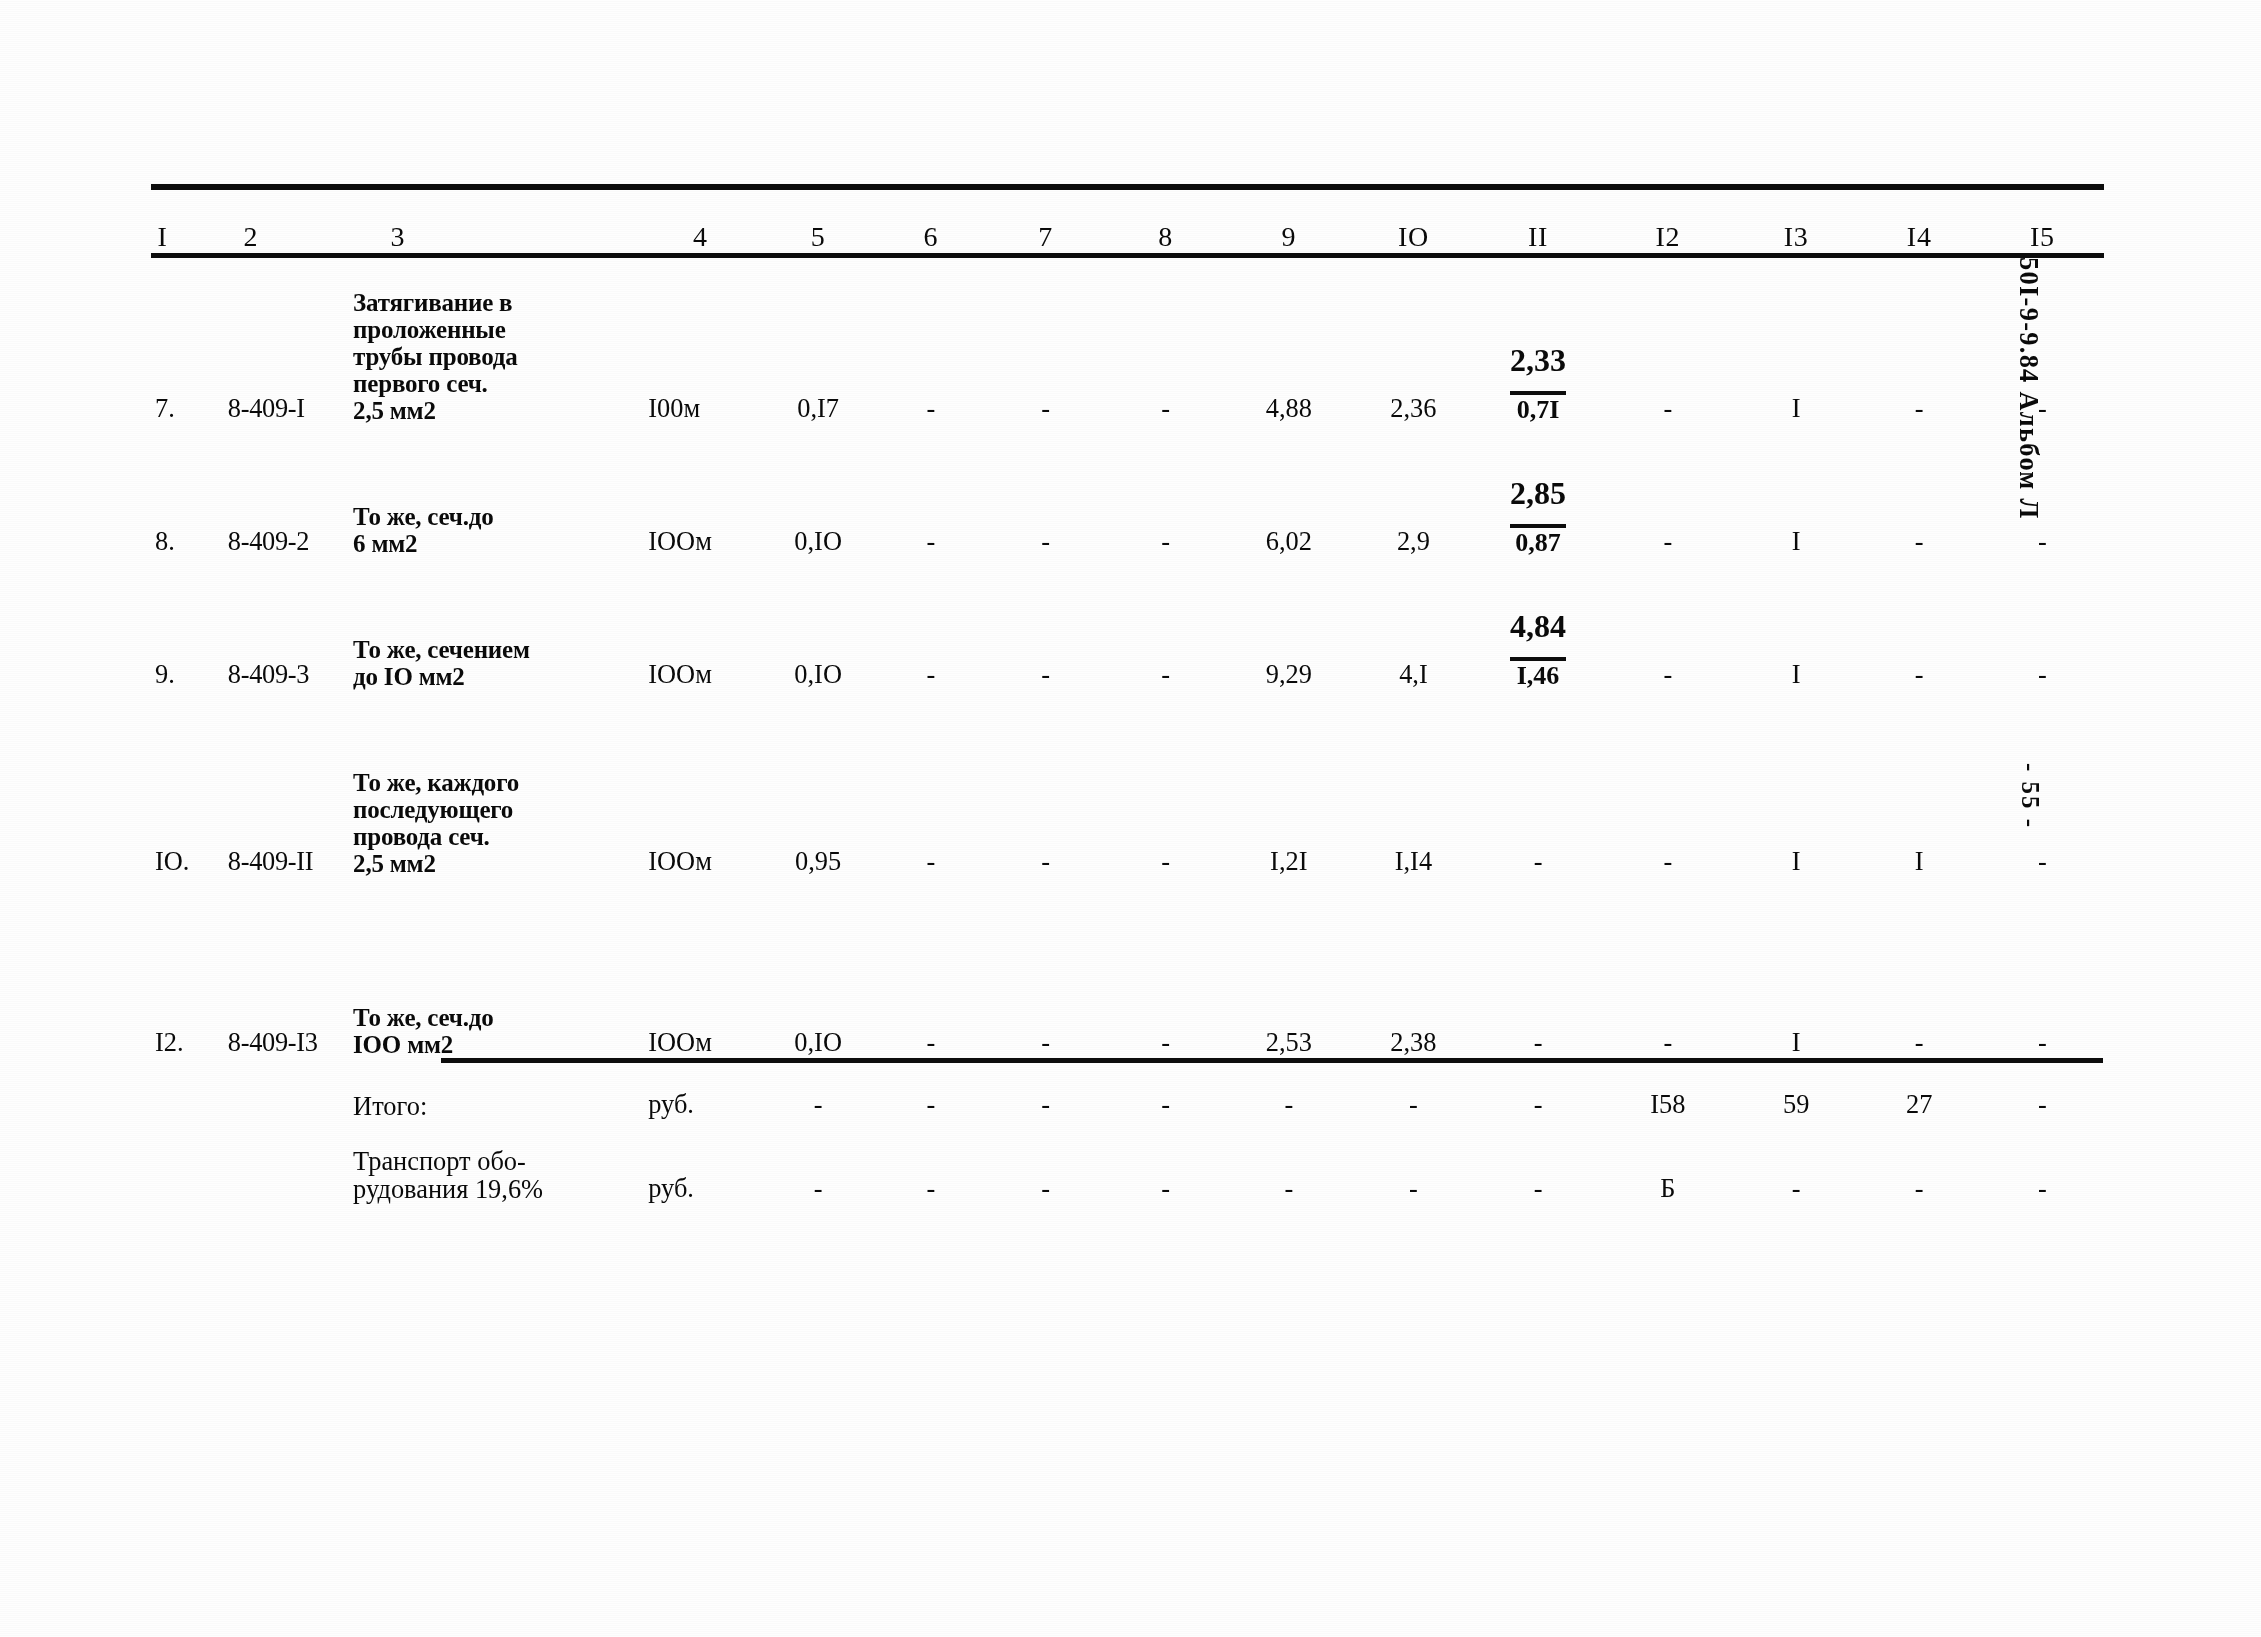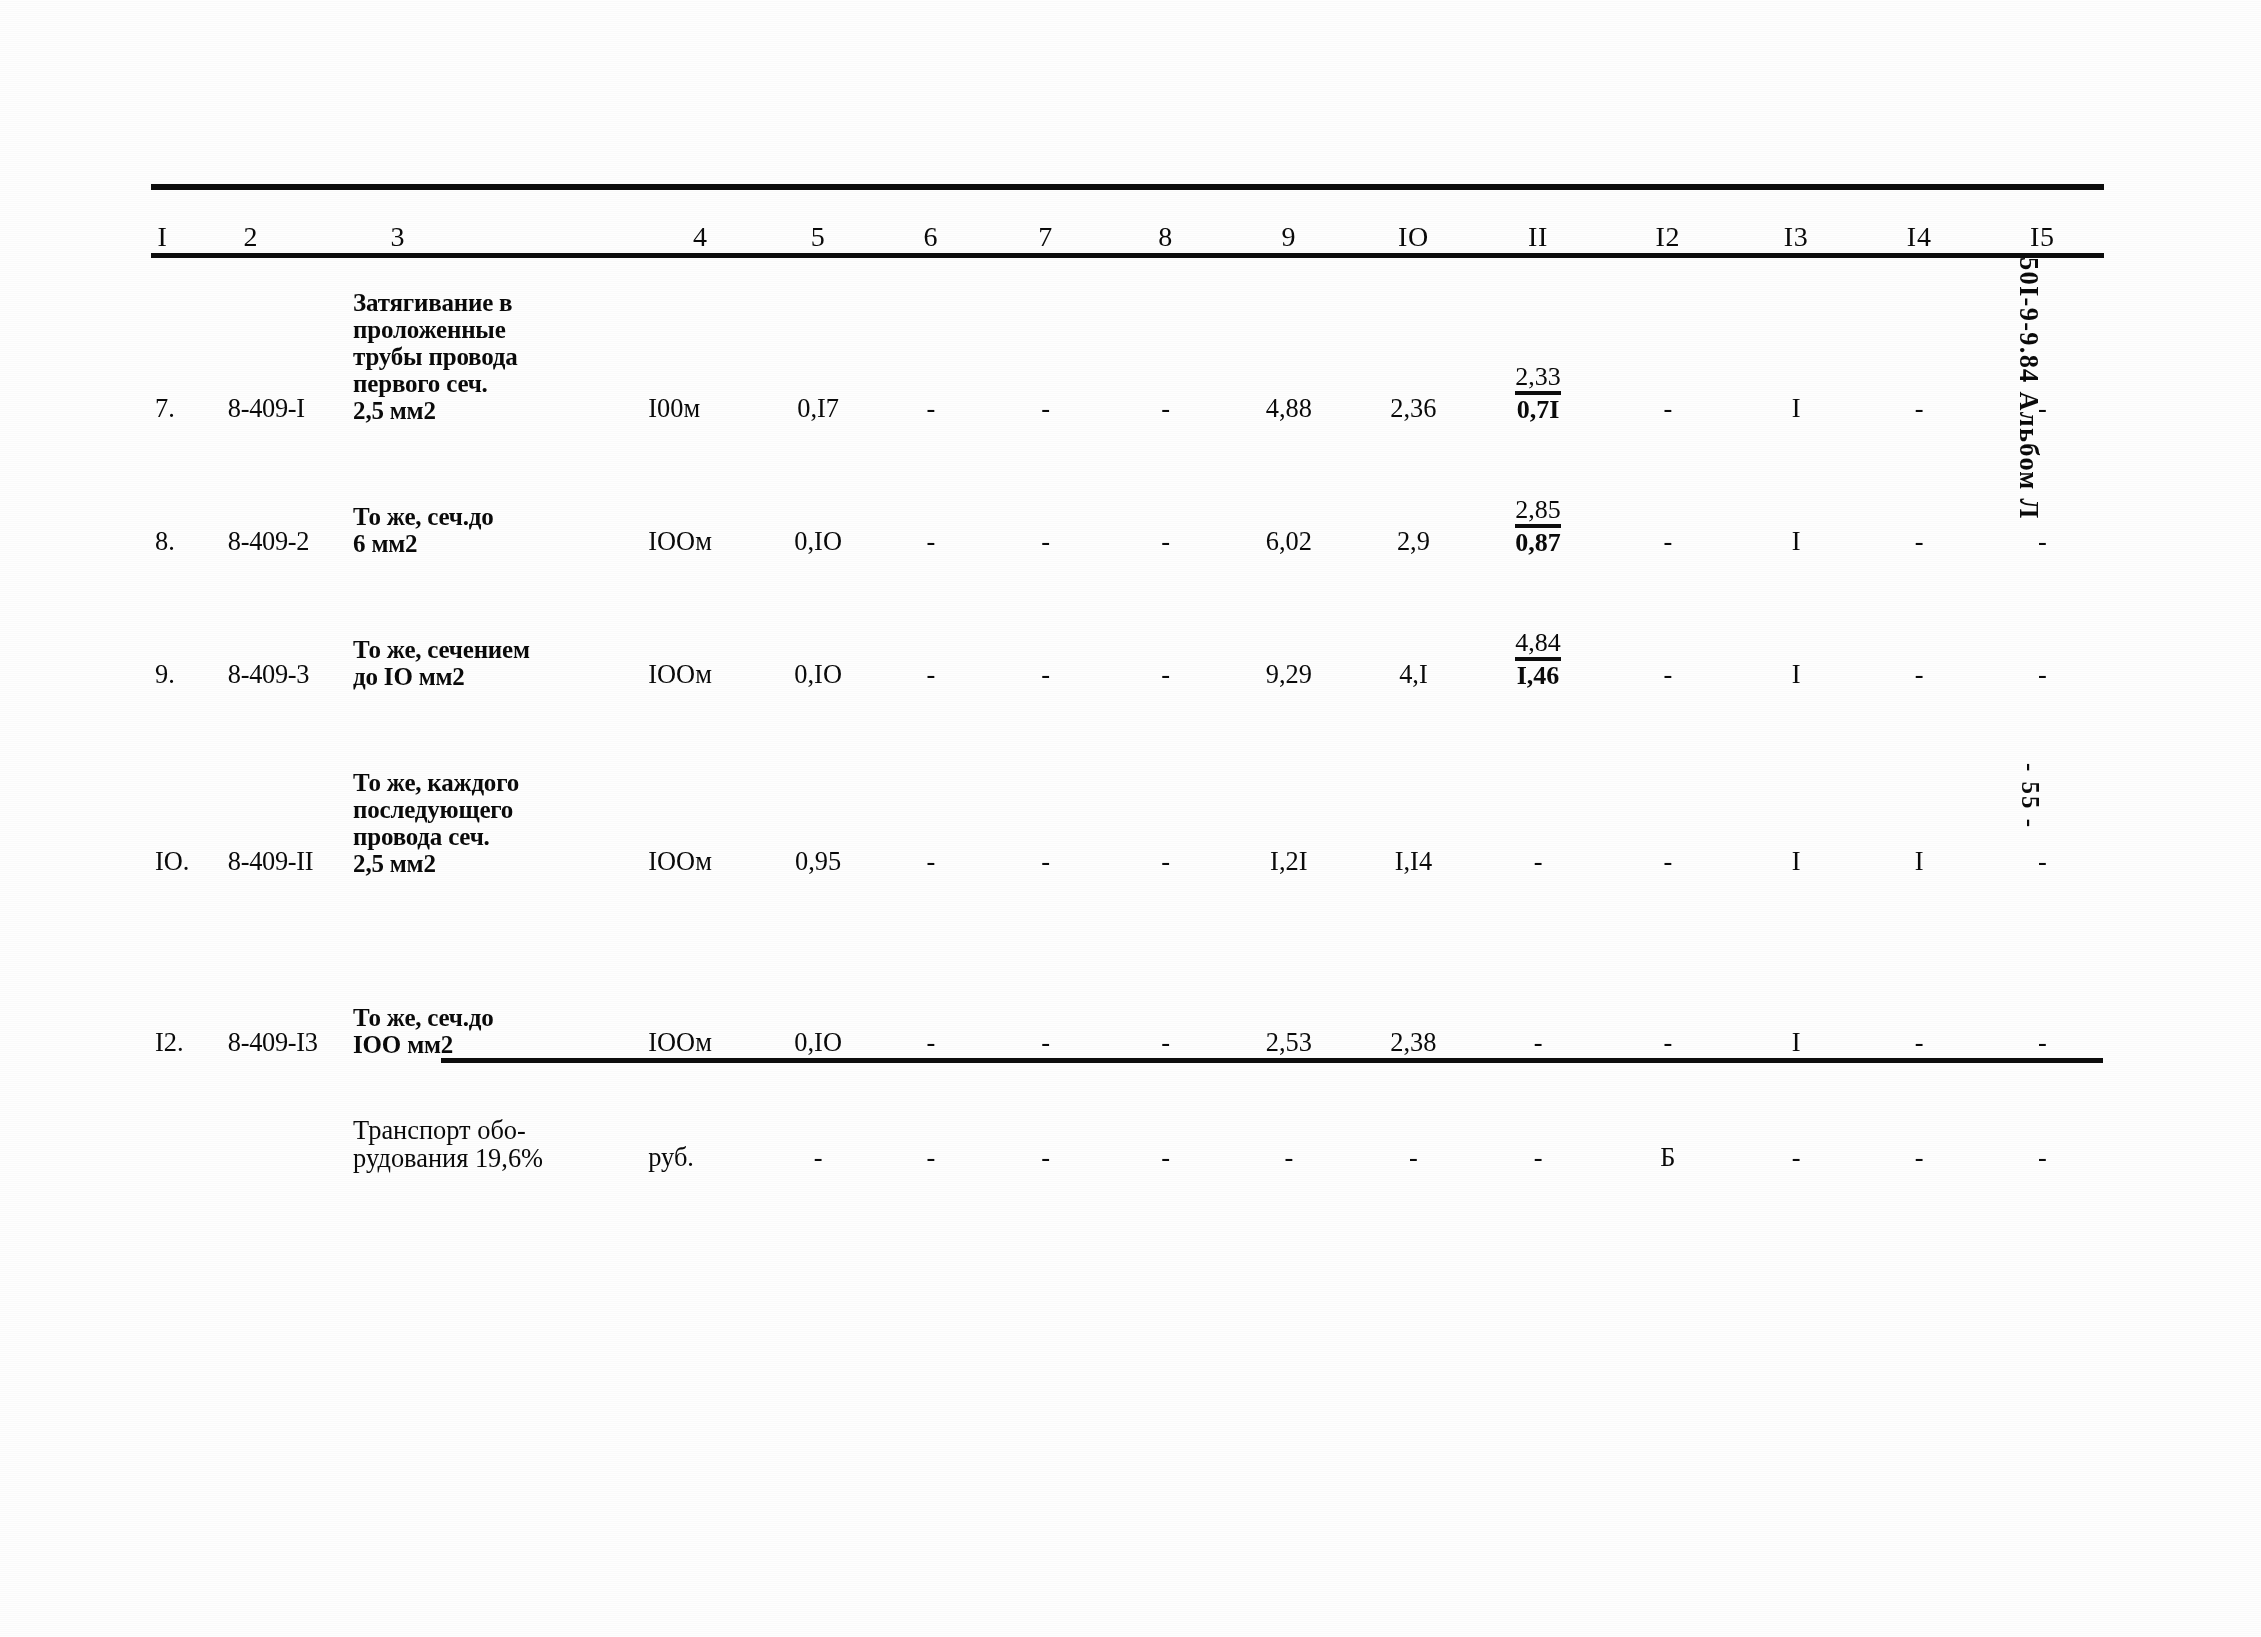--- a/index.html
+++ b/index.html
@@ -115,24 +115,24 @@
   
   .frac {
     display: inline-block;
     text-align: center;
     line-height: 1.0;
     position: relative;
     top: 1.3px;
   }
   .frac .top {
     display: block;
-    font-size: 26px;
-    font-weight: normal;
+    font-size: 32px;
+    font-weight: bold;
     border-bottom: 4.6px solid #0d0d0d;
-    padding-bottom: 1px;
+    padding-bottom: 15px;
   }
   .frac .bot {
     display: block;
     font-size: 26px;
     font-weight: bold;
     padding-top: 2px;
   }
 
   .gap-row td { height: 48px; }
   .gap-row-sm td { height: 26.4px; }
@@ -375,20 +375,36 @@
         <col class="c11">
           <col class="c12">
           <col class="c13">
           <col class="c14">
           <col class="c15">
       </colgroup>
       <tbody id="total-rows">
           <tr class="gap-row-sm">
             <td colspan="15"></td>
           </tr>
+          <tr class="tot-row">
+            <td class="" colspan="2"></td>
+            <td class="desc"><span class="tot-desc-lines"><span class="ln">Итого:</span></span></td>
+            <td class="unit">руб.</td>
+            <td class="val">-</td>
+            <td class="val">-</td>
+            <td class="val">-</td>
+            <td class="val">-</td>
+            <td class="val">-</td>
+            <td class="val">-</td>
+            <td class="val">-</td>
+            <td class="val">I58</td>
+            <td class="val">59</td>
+            <td class="val">27</td>
+            <td class="val">-</td>
+          </tr>
           <tr class="gap-row-sm">
             <td colspan="15"></td>
           </tr>
           <tr class="tot-row">
             <td class="" colspan="2"></td>
             <td class="desc"><span class="tot-desc-lines"><span class="ln">Транспорт обо-</span><span class="ln">рудования 19,6%</span></span></td>
             <td class="unit">руб.</td>
             <td class="val">-</td>
             <td class="val">-</td>
             <td class="val">-</td>

